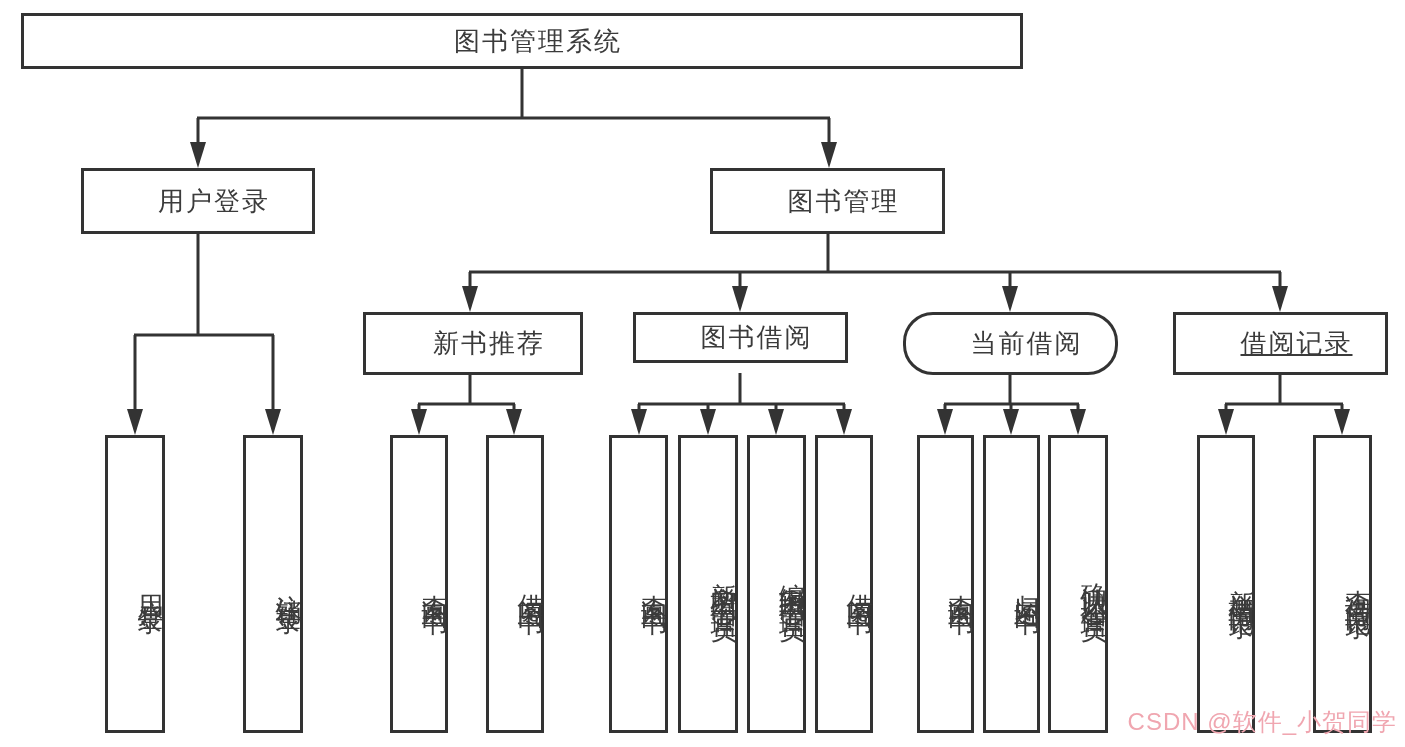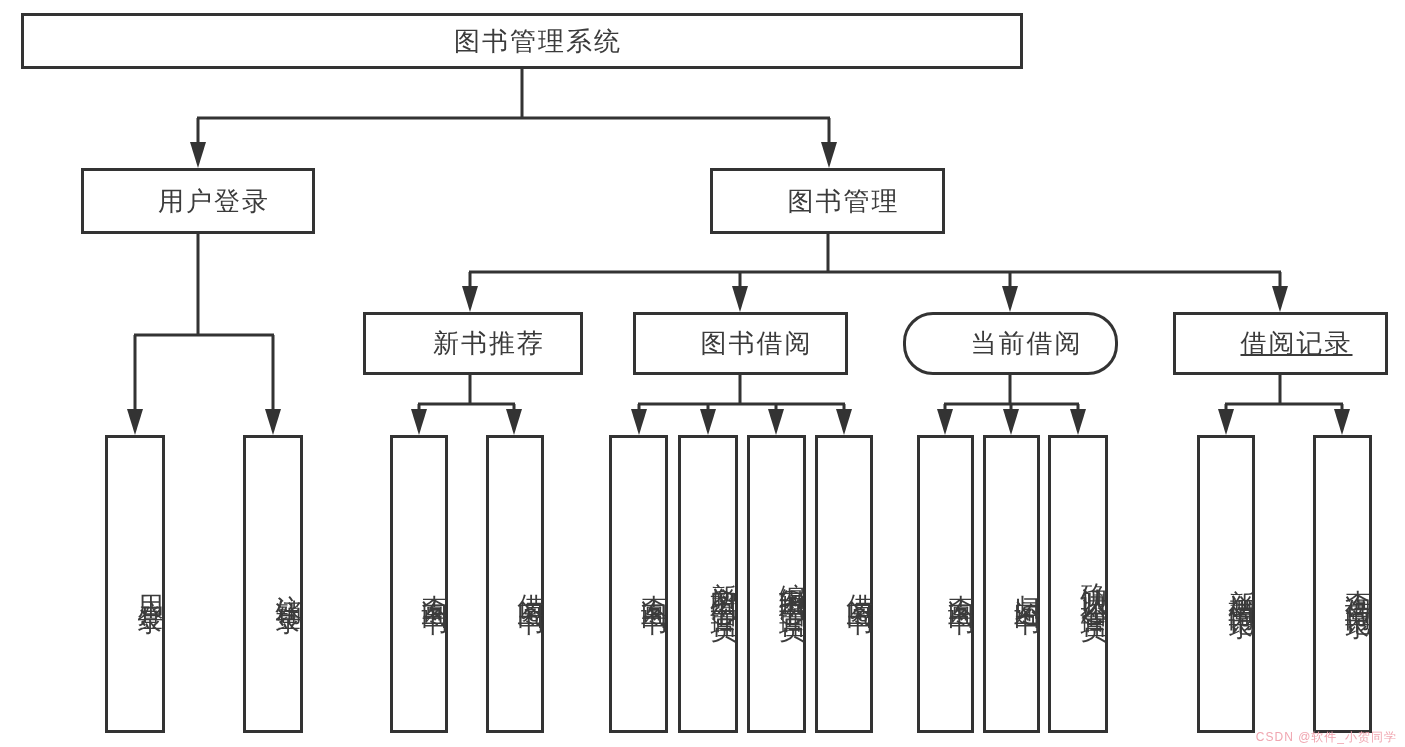--- a/index.html
+++ b/index.html
@@ -43,22 +43,22 @@
     text-orientation:mixed;
     font-size:26px;
     letter-spacing:5px;
     line-height:1;
     color:var(--text);
     white-space:nowrap;
   }
   #watermark{
     position:absolute;
     right:8px;
-    bottom:1px;
-    font-size:12px;
+    bottom:9px;
+    font-size:24px;
     letter-spacing:1px;
     color:var(--wm);
     z-index:3;
     white-space:nowrap;
   }
   svg .spine{stroke:var(--line);stroke-width:3;fill:none;}
   svg .head{fill:var(--line);stroke:none;}
 </style>
 </head>
 <body>
@@ -108,21 +108,21 @@
   <div class="box hbox" style="left:81px;top:168px;width:234px;height:66px;">
     <span>用户登录</span>
   </div>
   <div class="box hbox" style="left:710px;top:168px;width:235px;height:66px;">
     <span>图书管理</span>
   </div>
 
   <div class="box hbox" style="left:363px;top:312px;width:220px;height:63px;align-items:center;">
     <span>新书推荐</span>
   </div>
-  <div class="box hbox" style="left:633px;top:312px;width:215px;height:63px;text-align:right;">
+  <div class="box hbox" style="left:633px;top:312px;width:215px;height:51px;text-align:right;">
     <span>图书借阅</span>
   </div>
   <div class="box hbox" style="left:903px;top:312px;width:215px;height:63px;border-radius:30px;">
     <span>当前借阅</span>
   </div>
   <div class="box hbox" style="left:1173px;top:312px;width:215px;height:63px;text-decoration:underline;">
     <span>借阅记录</span>
   </div>
 
   <div class="box vbox" style="left:105px;top:435px;width:60px;height:298px;">

